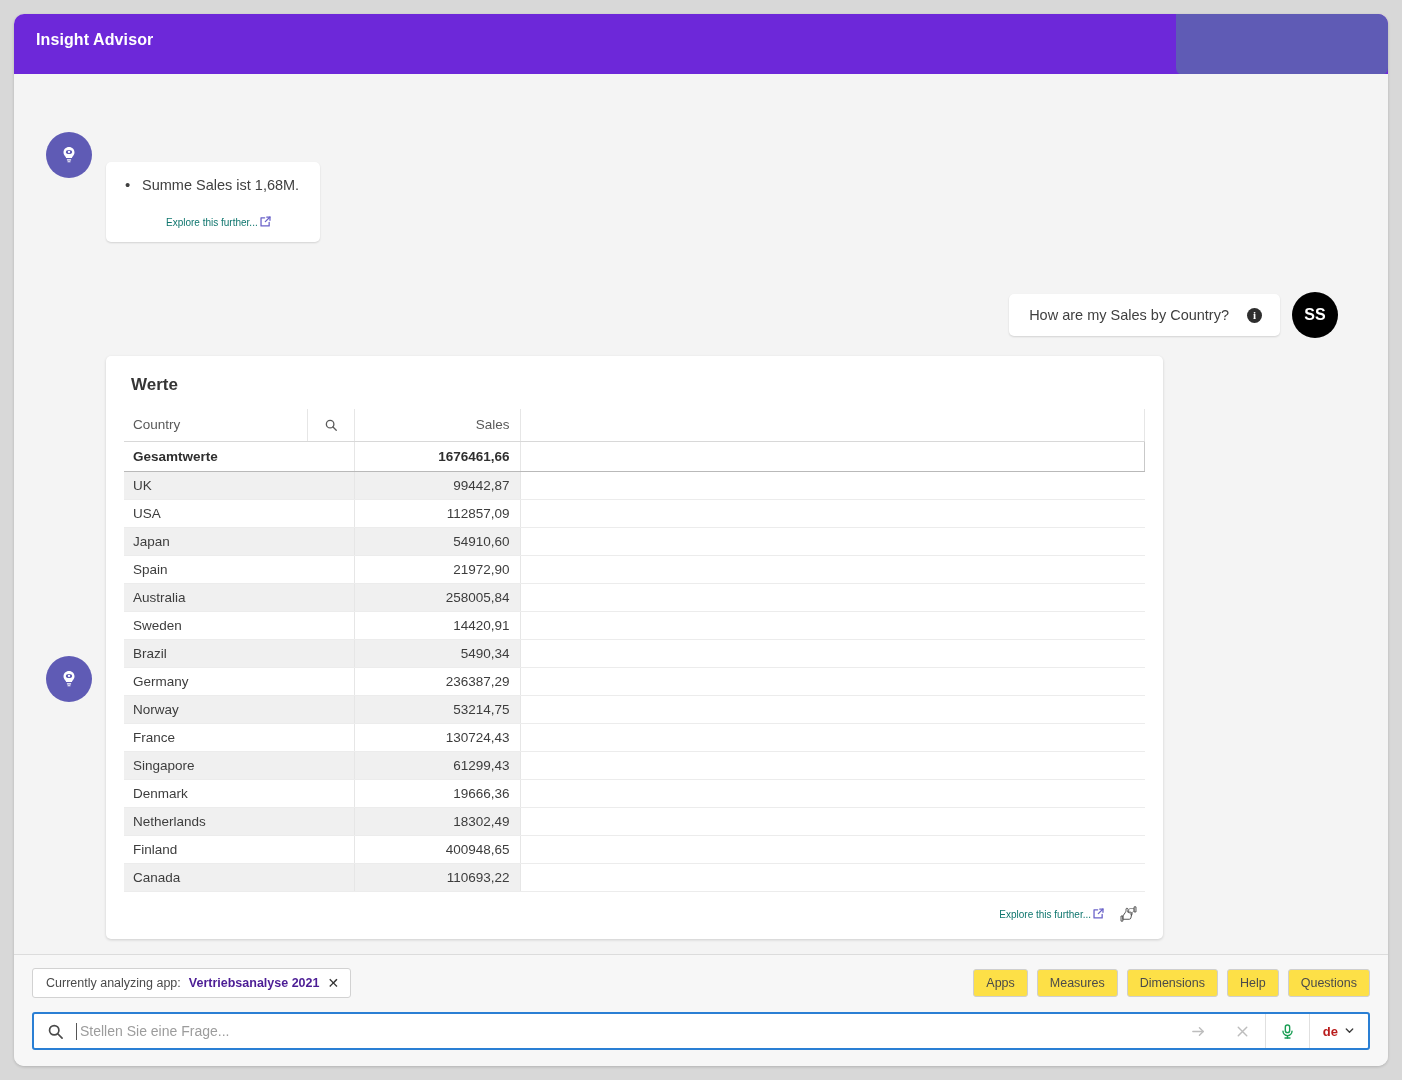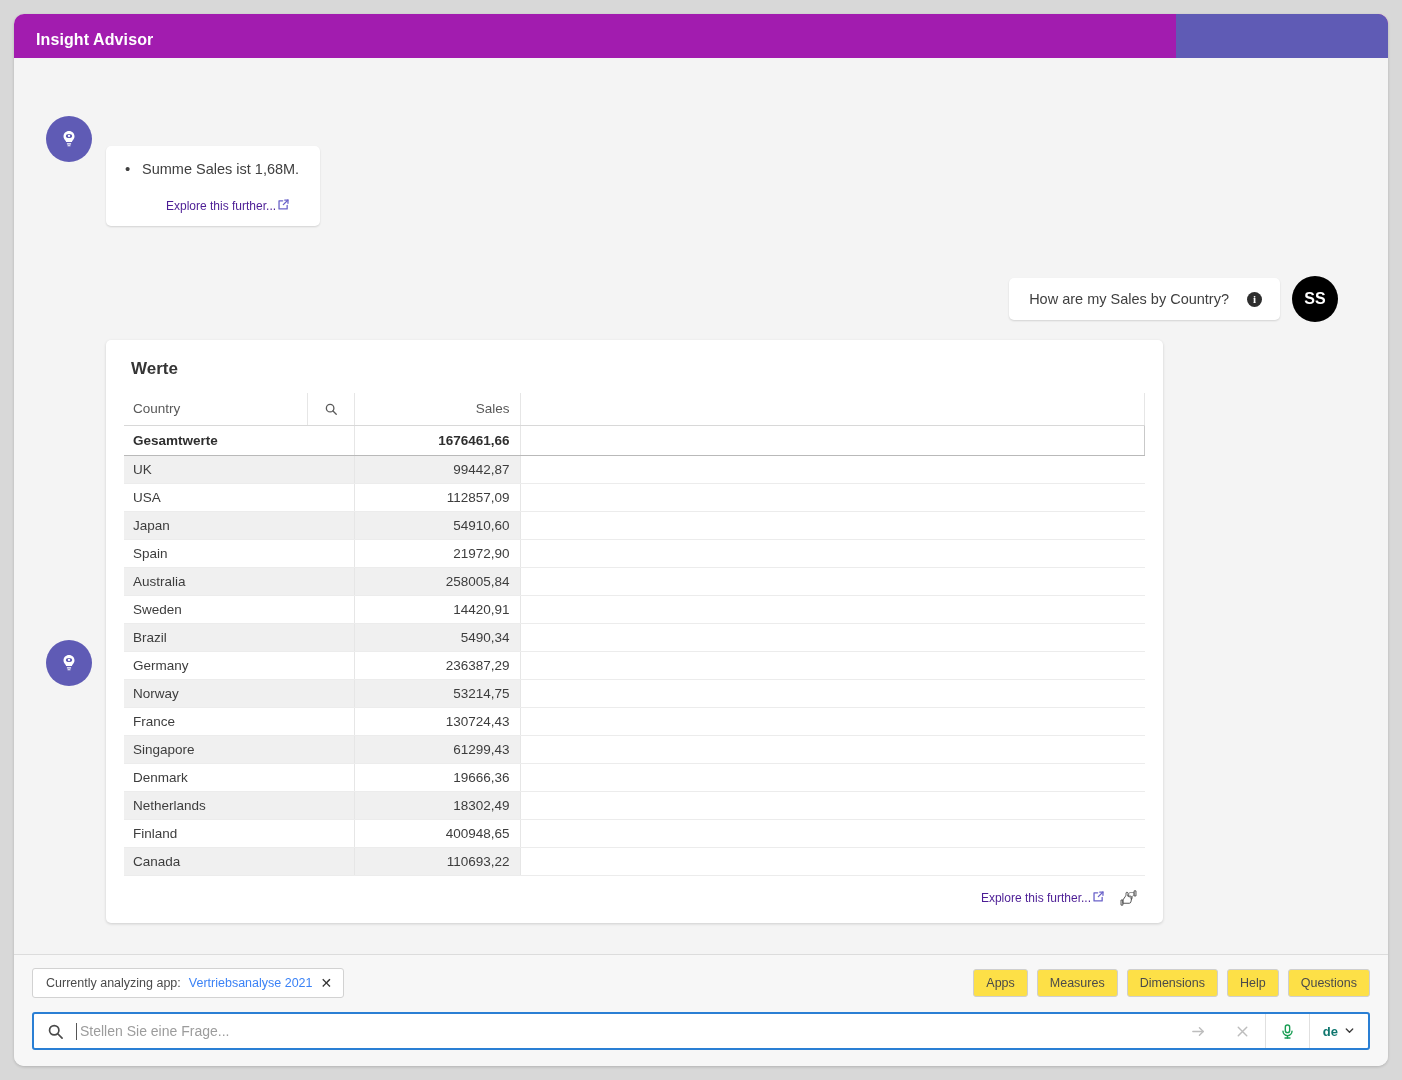--- a/index.html
+++ b/index.html
@@ -17,22 +17,22 @@
     border-radius: 10px;
     overflow: hidden;
     box-shadow: 0 1px 3px rgba(0,0,0,0.18);
     display: flex;
     flex-direction: column;
   }
 
   
   .titlebar {
     position: relative;
-    height: 44px;
-    background: #a21caf;
+    height: 60px;
+    background: #6d28d9;
     flex: 0 0 auto;
   }
   .titlebar .title {
     position: absolute;
     left: 22px; top: 17px;
     color: #ffffff;
     font-size: 16px;
     font-weight: bold;
     letter-spacing: 0.1px;
   }
@@ -86,22 +86,22 @@
     content: "\2022";
     position: absolute;
     left: 3px; top: -1px;
     font-size: 15px;
     color: #404040;
   }
   .explore-link {
     display: inline-flex;
     align-items: center;
     gap: 1px;
-    color: #4c1d95;
-    font-size: 12px;
+    color: #0f766e;
+    font-size: 10px;
     text-decoration: none;
     cursor: pointer;
   }
   .insight-bubble .explore-row {
     margin-top: 16px;
     text-align: left;
     padding-left: 44px;
   }
   .explore-link svg { width: 13px; height: 13px; }
 
@@ -256,21 +256,21 @@
     align-items: center;
     gap: 8px;
     background: #ffffff;
     border: 1px solid #d2d2d2;
     border-radius: 3px;
     height: 30px;
     padding: 0 11px 0 13px;
     font-size: 12.5px;
     color: #4a4a4a;
   }
-  .app-chip .appname { color: #3b82f6; font-weight: normal; }
+  .app-chip .appname { color: #4c1d95; font-weight: bold; }
   .app-chip .chip-close {
     font-size: 14px; color: #333333; cursor: pointer; line-height: 1;
     font-family: "DejaVu Sans", sans-serif;
   }
   .footer-buttons { display: flex; gap: 9px; }
   .fbtn {
     background: #fde047;
     border: 1px solid #cfcfcf;
     border-radius: 3px;
     height: 28px;
@@ -316,21 +316,21 @@
     color: #bdbdbd;
   }
   .sb-btn.divided { border-left: 1px solid #e0e0e0; }
   .sb-btn svg { width: 17px; height: 17px; }
   .sb-lang {
     display: flex; align-items: center; gap: 6px;
     border-left: 1px solid #e0e0e0;
     height: 100%;
     padding: 0 13px;
     font-size: 13px;
-    color: #0f766e;
+    color: #b91c1c;
     font-weight: bold;
     cursor: pointer;
   }
   .sb-lang svg { width: 11px; height: 11px; }
 </style>
 </head>
 <body>
 
 <div class="app-frame">
 

